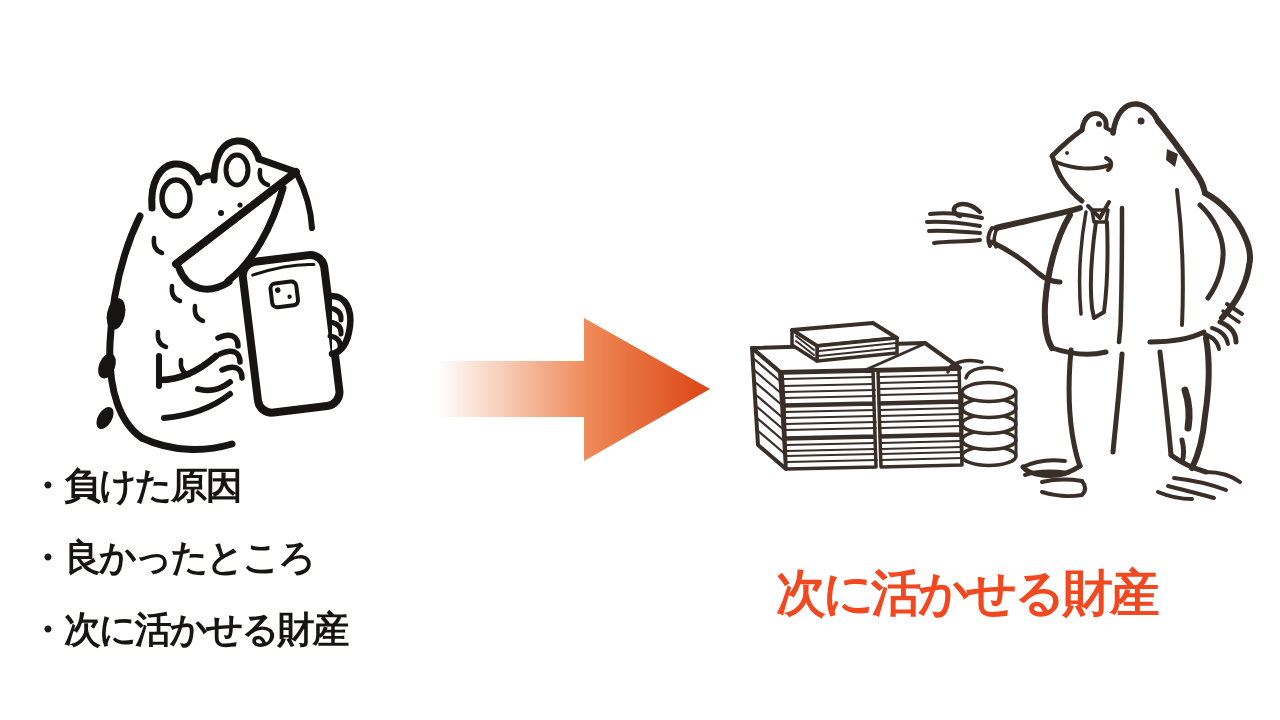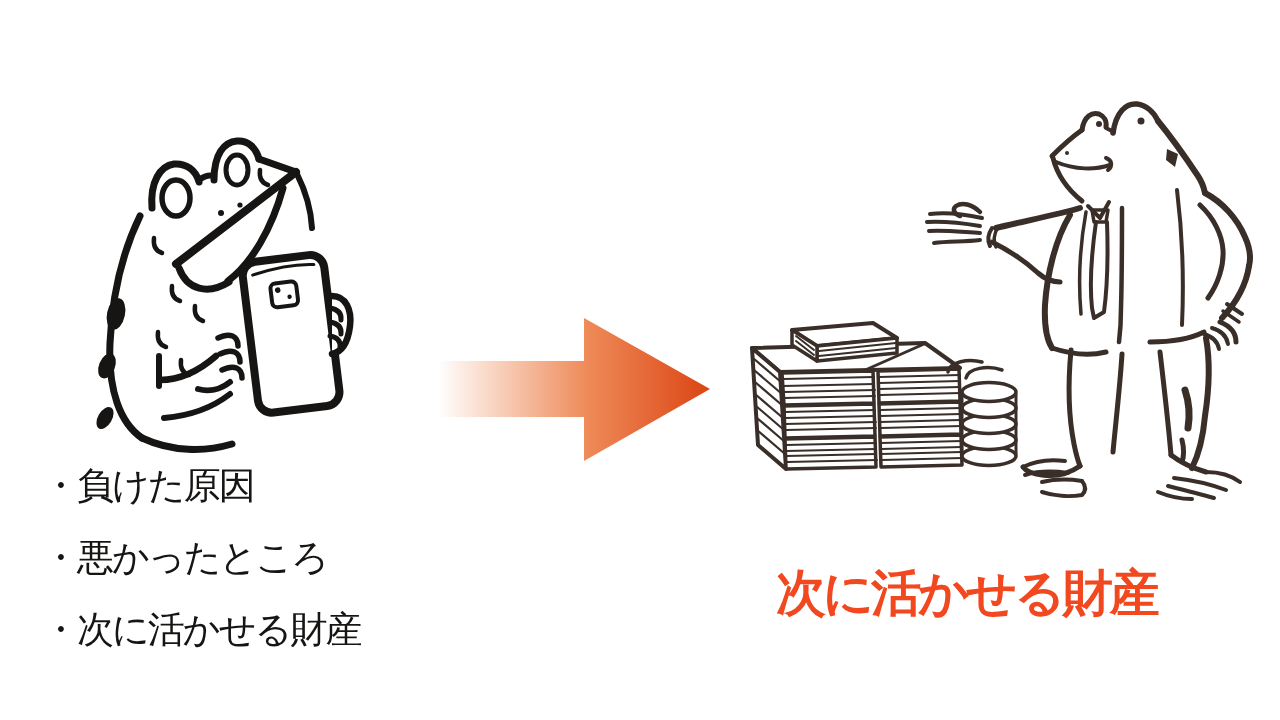--- a/index.html
+++ b/index.html
@@ -23,22 +23,22 @@
   .lnL{fill:none;stroke:var(--ink_left);stroke-linecap:round;stroke-linejoin:round;}
   .lnR{fill:none;stroke:var(--ink_right);stroke-linecap:round;stroke-linejoin:round;}
   .flL{fill:var(--ink_left);stroke:none;}
   .flR{fill:var(--ink_right);stroke:none;}
   .wfill{fill:#fff;}
   .s0{stop-color:var(--arrow_start);}
   .s1{stop-color:var(--arrow_mid);}
   .s2{stop-color:var(--arrow_end);}
   
   .bullets{
-    left:42px;top:450px;width:420px;
-    font-size:37px;font-weight:normal;letter-spacing:-2px;
+    left:29px;top:450px;width:420px;
+    font-size:37px;font-weight:bold;letter-spacing:-2px;
     line-height:72px;color:var(--ink_left);white-space:nowrap;
   }
   .caption{
     left:776px;top:560px;width:480px;
     font-size:50px;font-weight:bold;letter-spacing:-3px;
     color:var(--accent);white-space:nowrap;
   }
 </style>
 </head>
 <body>
@@ -213,19 +213,19 @@
       <path class="lnR" stroke-width="5" d="M441,365 C450,372 462,378 476,382"></path>
       <path class="lnR" stroke-width="4" d="M476,382 C490,382 502,386 510,392"></path>
       <path class="lnR" stroke-width="4" d="M444,388 C462,390 480,394 496,400"></path>
       <path class="lnR" stroke-width="4" d="M438,396 C454,400 470,404 484,408"></path>
       <path class="lnR" stroke-width="4" d="M428,402 C440,407 452,409 462,409"></path>
     </g>
   </svg>
 
   <div class="abs bullets">
     <div>・負けた原因</div>
-    <div>・悪かったところ</div>
+    <div>・良かったところ</div>
     <div>・次に活かせる財産</div>
   </div>
 
   <div class="abs caption">次に活かせる財産</div>
 
 </div>
 
 </body></html>

